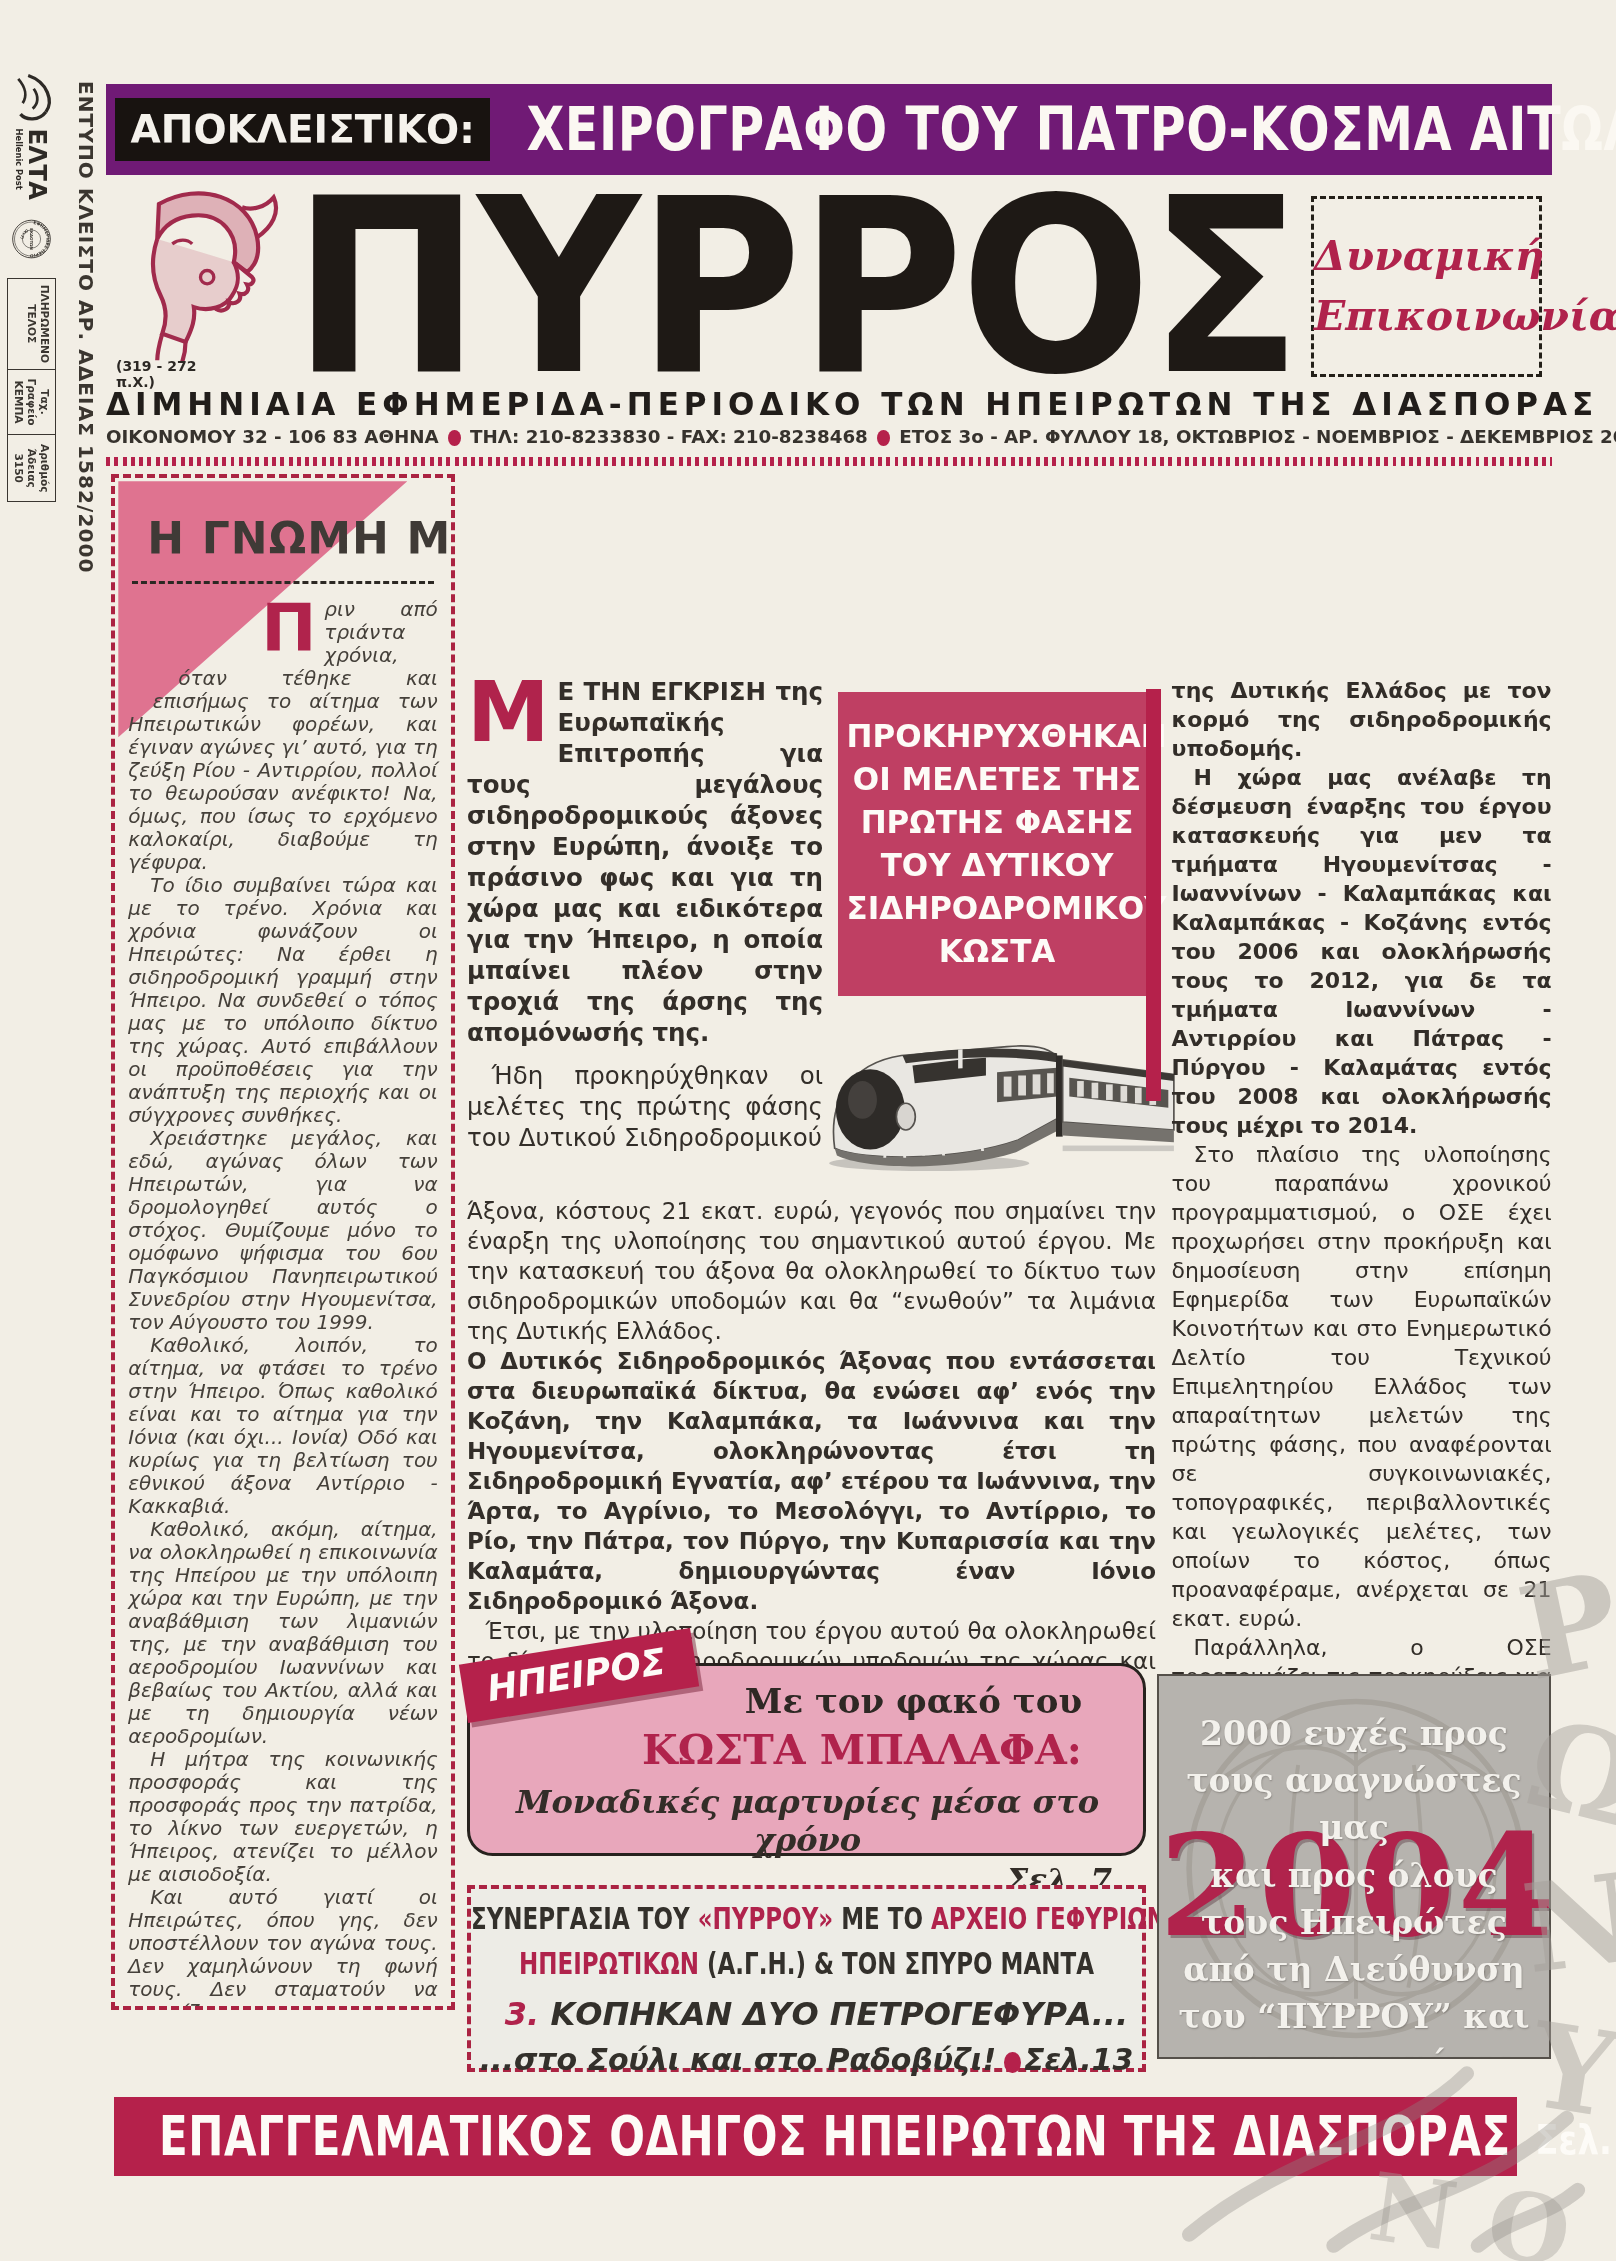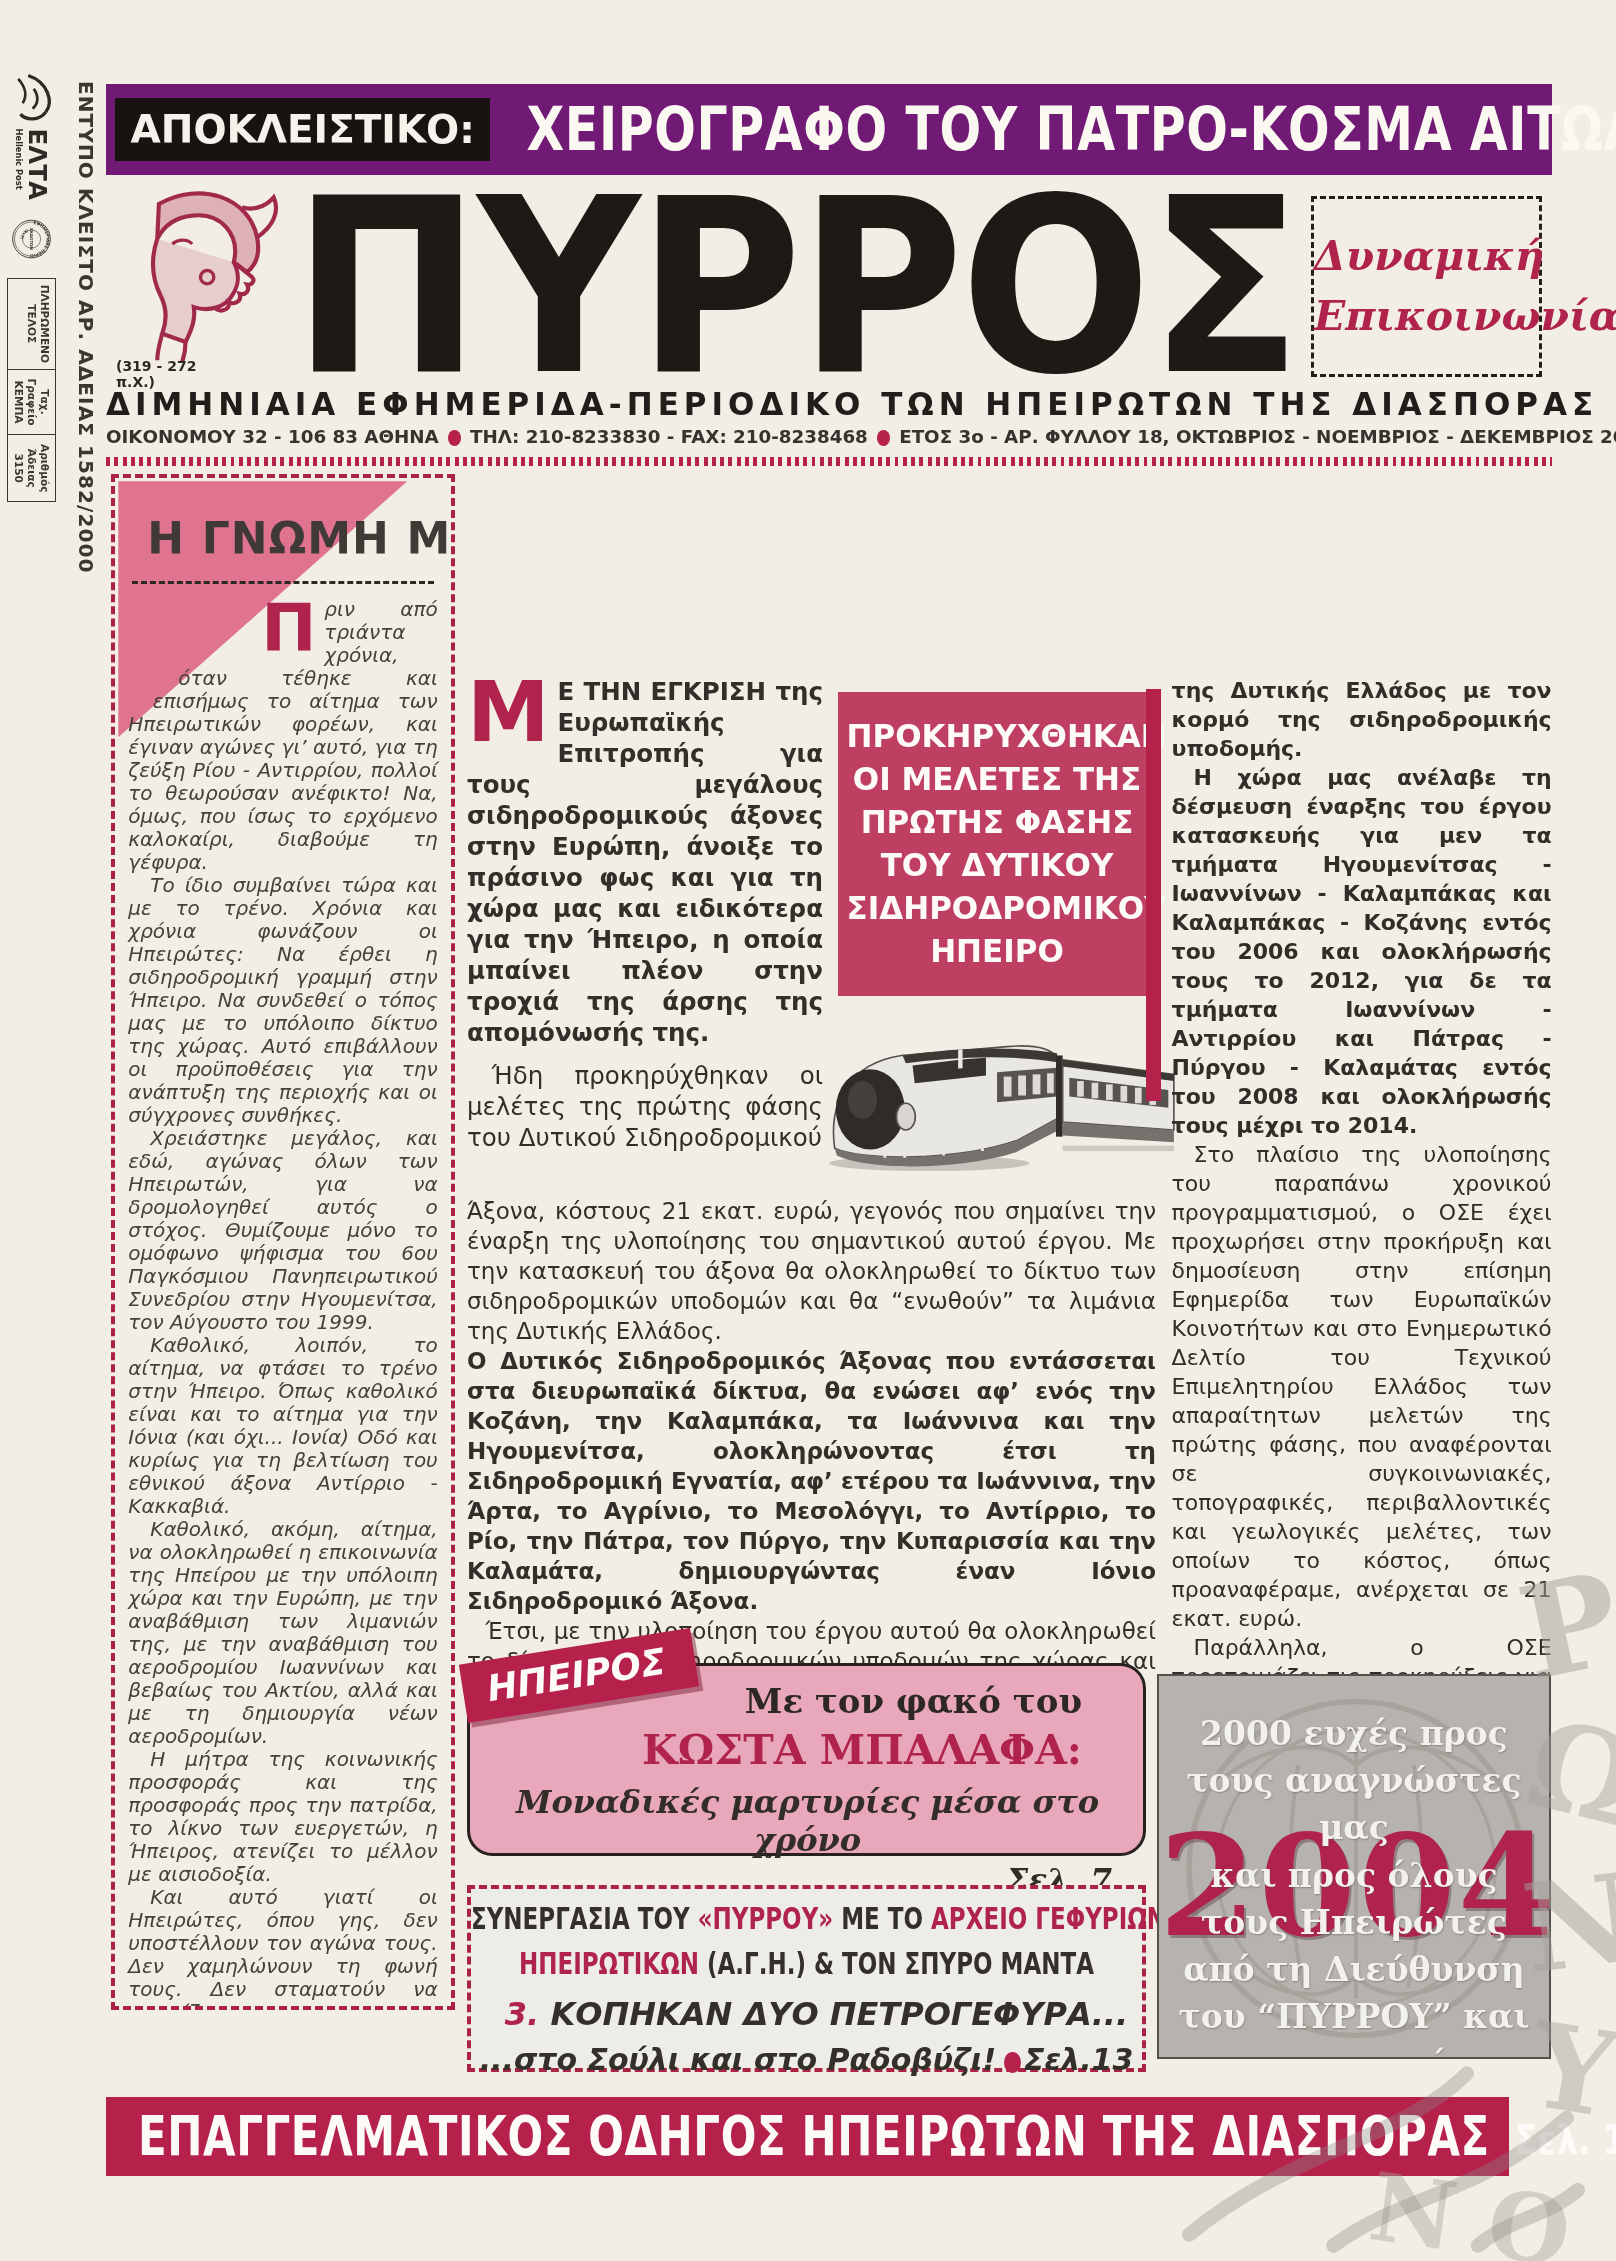--- a/index.html
+++ b/index.html
@@ -119,22 +119,22 @@
   .wishes{position:absolute;left:1157px;top:1674px;width:394px;height:385px;background:#b6b3ae;
           border:2.2px solid #55504a;box-sizing:border-box;overflow:hidden;}
   .wish-mark{position:absolute;inset:0;opacity:.55;}
   .big-year{position:absolute;left:0;right:0;top:140px;text-align:center;
             font-family:"DejaVu Serif",serif;font-weight:900;font-size:140px;line-height:1;
             color:#b0234c;letter-spacing:2.2px;text-shadow:2.2px 2.8px 0 rgba(70,30,40,.35);}
   .wish-text{position:relative;padding-top:34px;text-align:center;font-family:"DejaVu Serif",serif;
              font-weight:700;font-size:33px;line-height:1.43;color:#f3f1ec;
              text-shadow:0.6px 1.1px 1.7px rgba(80,75,70,.45);}
   
-  .bottom-banner{position:absolute;left:106px;top:2097px;width:1403px;height:79px;background:#b5214b;
-                 display:flex;align-items:center;padding-left:32px;box-sizing:border-box;}
+  .bottom-banner{position:absolute;left:114px;top:2097px;width:1403px;height:79px;background:#b5214b;
+                 display:flex;align-items:center;padding-left:45px;box-sizing:border-box;}
   .bottom-banner .t{color:#fdfbf7;font-size:42px;font-weight:800;white-space:nowrap;
                     display:inline-block;transform:scaleY(1.3);letter-spacing:0.6px;}
   .bottom-banner .p{color:#fdfbf7;font-size:34px;font-weight:800;margin-left:24.5px;margin-top:7.8px;
                     display:inline-block;transform:scaleY(1.2);white-space:nowrap;}
   
   .ghost{position:absolute;font-family:"DejaVu Serif",serif;font-weight:700;color:#a5a19b;}
   .ghost-svg{position:absolute;}
 </style>
 </head>
 <body>
@@ -233,21 +233,21 @@
           <p class="intro"><span class="dcM">Μ</span><span>Ε ΤΗΝ ΕΓΚΡΙΣΗ της Ευρωπαϊκής Επιτροπής για τους μεγάλους σιδηροδρομικούς άξονες στην Ευρώπη, άνοιξε το πράσινο φως και για τη χώρα μας και ειδικότερα για την Ήπειρο, η οποία μπαίνει πλέον στην τροχιά της άρσης της απομόνωσής της.</span></p>
           <p class="rest">Ήδη προκηρύχθηκαν οι μελέτες της πρώτης φάσης του Δυτικού Σιδηροδρομικού</p>
         </div>
         <div class="colB">
           <div class="promo">
             <div>ΠΡΟΚΗΡΥΧΘΗΚΑΝ</div>
             <div>ΟΙ ΜΕΛΕΤΕΣ ΤΗΣ</div>
             <div>ΠΡΩΤΗΣ ΦΑΣΗΣ</div>
             <div>ΤΟΥ ΔΥΤΙΚΟΥ</div>
             <div>ΣΙΔΗΡΟΔΡΟΜΙΚΟΥ</div>
-            <div>ΗΠΕΙΡΟ</div>
+            <div>ΚΩΣΤΑ</div>
           </div>
           <div class="train-wrap">
             <svg width="367" height="167" viewBox="0 0 660 300">
               <ellipse cx="200" cy="272" rx="180" ry="14" fill="#b3b0ac" opacity=".7"></ellipse>
               <rect x="440" y="240" width="200" height="10" fill="#b3b0ac" opacity=".6"></rect>
               <path d="M30,245 C18,160 58,92 150,78 L340,62 C400,57 422,70 430,82 L430,192 L360,230 C250,268 78,268 30,245 Z" fill="#e9e7e2" stroke="#55524e" stroke-width="3"></path>
               <path d="M152,78 C250,64 340,60 430,74 L430,90 C340,76 248,80 158,92 Z" fill="#3c3935"></path>
               <polygon points="170,96 262,85 302,82 302,114 174,128" fill="#36332f"></polygon>
               <rect x="252" y="85" width="8" height="34" fill="#e9e7e2" transform="skewY(-4)"></rect>
               <ellipse cx="94" cy="175" rx="62" ry="72" fill="#2e2b28"></ellipse>

